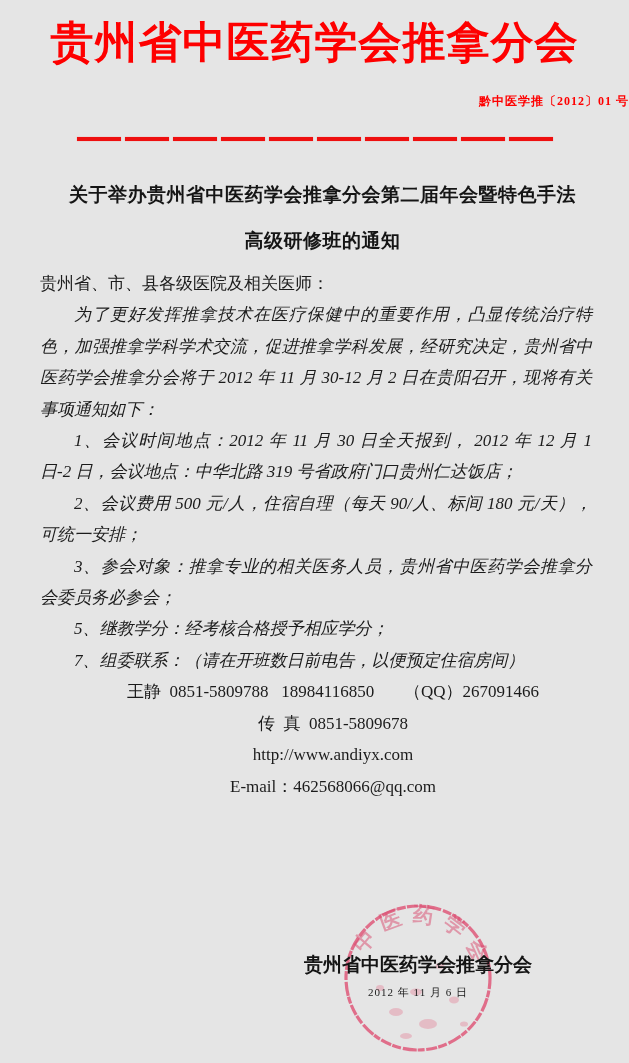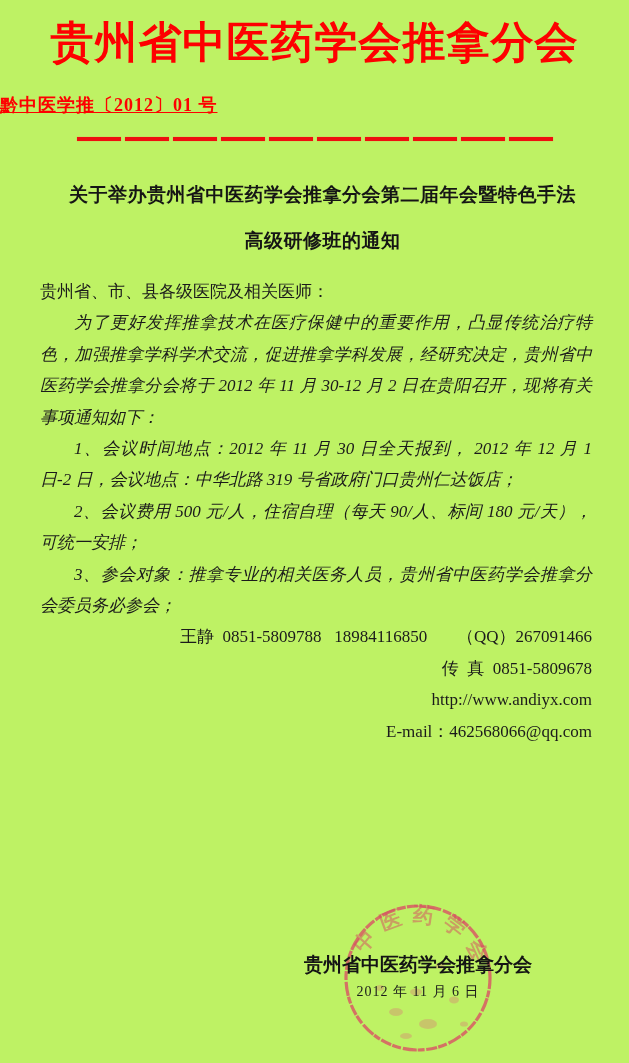--- a/index.html
+++ b/index.html
@@ -1,80 +1,79 @@
 <!DOCTYPE html>
 <html><head>
 <meta charset="utf-8">
 <style>
   * { margin:0; padding:0; box-sizing:border-box; }
   html,body { background:#ffffff; }
   .page {
     position:relative;
     width:629px; height:1063px;
     margin:0 auto;
-    background:#bef264;
+    background:#e5e5e5;
     overflow:hidden;
     font-family:"Liberation Serif","DejaVu Serif",serif;
     color:#1c1c1c;
   }
   .org-title {
     position:absolute; top:14px; left:0; width:100%;
     text-align:center;
     font-size:43px; font-weight:bold;
     color:#fe0000;
     letter-spacing:1px;
     white-space:nowrap;
   }
   .doc-number {
     position:absolute; top:93px; left:0; width:100%;
-    text-align:left;
-    font-size:18px; font-weight:bold;
+    text-align:right;
+    font-size:12px; font-weight:bold;
     color:#fe0000;
     letter-spacing:1px;
-    text-decoration:underline;
   }
   .red-divider {
     position:absolute; top:137px; left:77px; width:476px; height:5px;
     display:flex; gap:4px;
   }
   .red-divider .seg {
     flex:1; height:4px; background:#ee0f0f;
     box-shadow:0 0 1px rgba(255,80,80,.9);
   }
   .notice-title {
     position:absolute; left:8px; width:100%;
     text-align:center;
     font-size:19px; font-weight:bold; color:#151515;
     letter-spacing:0.5px;
     white-space:nowrap;
   }
   .notice-title.l1 { top:182px; }
   .notice-title.l2 { top:228px; }
   .body-text {
-    position:absolute; top:276px; left:40px; width:552px;
+    position:absolute; top:268px; left:40px; width:552px;
     font-size:17px; line-height:31.4px;
     text-align:justify;
     color:#1b1b1b;
   }
   .body-text p { margin:0; }
   .body-text p.para { text-indent:34px;font-style:italic; }
   .body-text p.contact {
     text-indent:0; padding-left:34px;
-    text-align:right; white-space:pre-wrap;
+    text-align:center; white-space:pre-wrap;
   }
   .signature {
     position:absolute; top:950px; left:292px; width:252px;
     text-align:center; z-index:3;
   }
   .signature .sig-org {
     font-size:19px; font-weight:bold; color:#141414;
     line-height:29px; white-space:nowrap;
   }
   .signature .sig-date {
-    font-size:14px; color:#1b1b1b; line-height:26px;
+    font-size:11px; color:#1b1b1b; line-height:26px;
     letter-spacing:1px; white-space:nowrap;
   }
   .seal {
     position:absolute; top:896px; left:336px;
     width:164px; height:164px; z-index:2;
     opacity:0.9;
   }
 </style>
 </head>
 <body>
@@ -100,20 +99,22 @@
 
   <div class="notice-title l1">关于举办贵州省中医药学会推拿分会第二届年会暨特色手法</div>
   <div class="notice-title l2">高级研修班的通知</div>
 
   <div class="body-text">
     <p>贵州省、市、县各级医院及相关医师：</p>
     <p class="para">为了更好发挥推拿技术在医疗保健中的重要作用，凸显传统治疗特色，加强推拿学科学术交流，促进推拿学科发展，经研究决定，贵州省中医药学会推拿分会将于 2012 年 11 月 30-12 月 2 日在贵阳召开，现将有关事项通知如下：</p>
     <p class="para">1、会议时间地点：2012 年 11 月 30 日全天报到，  2012 年 12 月 1 日-2 日，会议地点：中华北路 319 号省政府门口贵州仁达饭店；</p>
     <p class="para">2、会议费用 500 元/人，住宿自理（每天 90/人、标间 180 元/天），可统一安排；</p>
     <p class="para">3、参会对象：推拿专业的相关医务人员，贵州省中医药学会推拿分会委员务必参会；</p>
+    <p class="para">5、继教学分：经考核合格授予相应学分；</p>
+    <p class="para">7、组委联系：（请在开班数日前电告，以便预定住宿房间）</p>
     <p class="contact">王静  0851-5809788   18984116850       （QQ）267091466</p>
     <p class="contact">传  真  0851-5809678</p>
     <p class="contact">http://www.andiyx.com</p>
     <p class="contact">E-mail：462568066@qq.com</p>
   </div>
 
   <svg class="seal" viewBox="0 0 164 164" xmlns="http://www.w3.org/2000/svg">
     <defs>
       <path id="sealArc" d="M 22,86 A 60,60 0 0 1 142,86" fill="none"></path>
       <filter id="rough">

